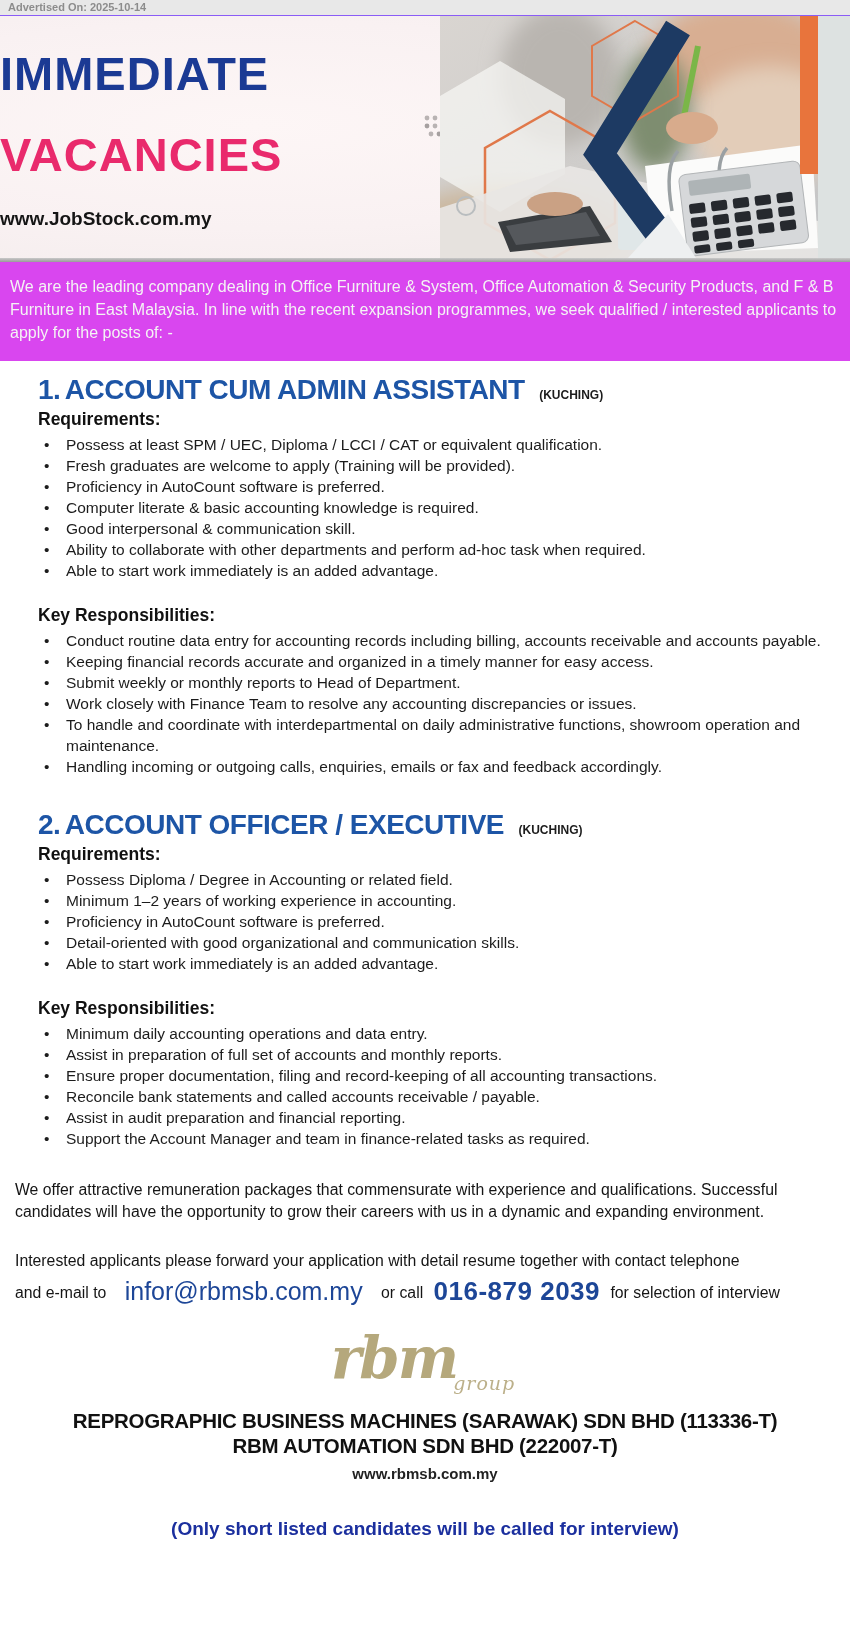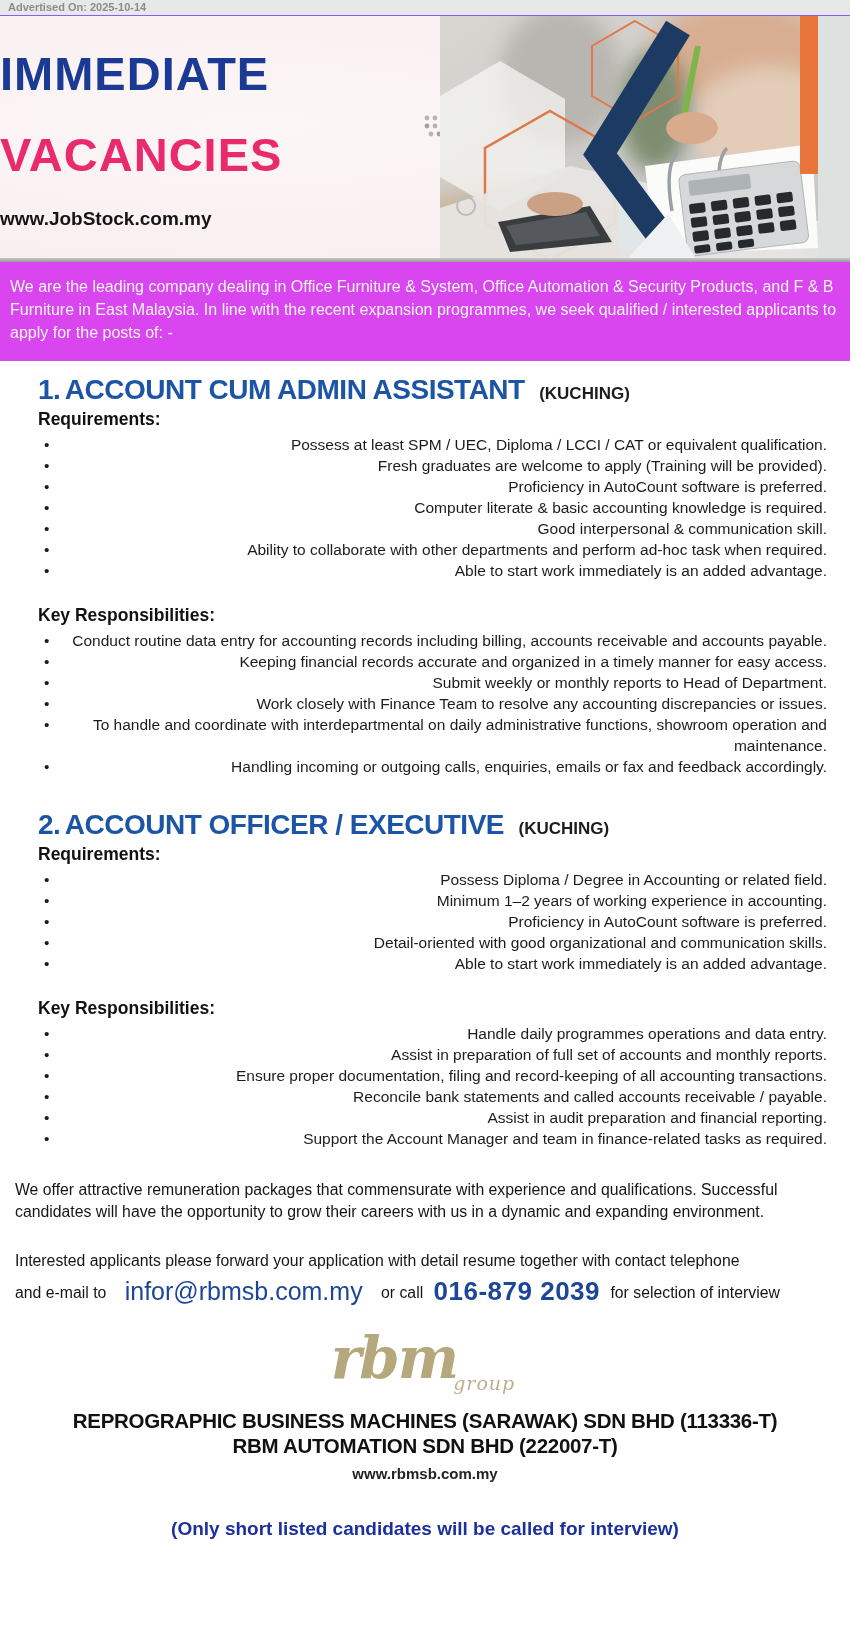--- a/index.html
+++ b/index.html
@@ -22,24 +22,24 @@
   .banner-dots{position:absolute;left:423px;top:98px;}
   .banner-shadow{height:4px;background:linear-gradient(#c9c9c9,#9a9a9a);}
   
   .introband{background:#d946ef;color:#f4f4f4;padding:13px 10px 16px 10px;
     font-size:16px;line-height:1.45;}
   
   .content{padding:0 15px;}
   .job{padding-left:23px;}
   .job-heading{margin-top:13px;margin-bottom:2px;}
   .job-num,.job-title{font-size:28px;font-weight:800;color:#1d55a6;letter-spacing:-0.5px;}
-  .job-loc{font-size:17px;font-weight:600;color:#1c1c1c;margin-left:10px;text-align:right;}
+  .job-loc{font-size:12px;font-weight:600;color:#1c1c1c;margin-left:10px;text-align:right;}
   .sec-label{font-size:17.5px;font-weight:bold;color:#111;margin:3px 0 4px 0;}
   .sec-label.resp{margin-top:24px;}
-  .bullet{display:flex;font-size:15.5px;line-height:21px;color:#1c1c1c;padding-right:8px;text-align:right;}
+  .bullet{display:flex;font-size:15.5px;line-height:21px;color:#1c1c1c;padding-right:8px;}
   .bullet .dot{width:22px;flex:0 0 22px;text-align:left;padding-left:6px;}
   .bullet .dot::before{content:"\2022";}
   .bullet .bt{flex:1;}
   .job2{margin-top:32px;}
   .closing{margin-top:30px;font-size:15.8px;line-height:22px;max-width:826px;color:#151515;}
   .contact{margin-top:29px;font-size:15.8px;color:#151515;}
   .contact-line2{margin-top:4px;line-height:34px;}
   .contact-email{font-size:25px;color:#1d4697;margin:0 14px;vertical-align:-2px;}
   .contact-phone{font-size:26px;font-weight:bold;color:#1d4697;margin:0 6px;vertical-align:-2px;letter-spacing:0.5px;}
   
@@ -259,21 +259,21 @@
         </div>
       <div class="bullet">
           <span class="dot"></span>
           <span class="bt">Able to start work immediately is an added advantage.</span>
         </div>
     </div>
     <div class="sec-label resp">Key Responsibilities:</div>
     <div>
       <div class="bullet">
           <span class="dot"></span>
-          <span class="bt">Handle daily programmes operations and data entry.</span>
+          <span class="bt">Minimum daily accounting operations and data entry.</span>
         </div>
       <div class="bullet">
           <span class="dot"></span>
           <span class="bt">Assist in preparation of full set of accounts and monthly reports.</span>
         </div>
       <div class="bullet">
           <span class="dot"></span>
           <span class="bt">Ensure proper documentation, filing and record-keeping of all accounting transactions.</span>
         </div>
       <div class="bullet">

